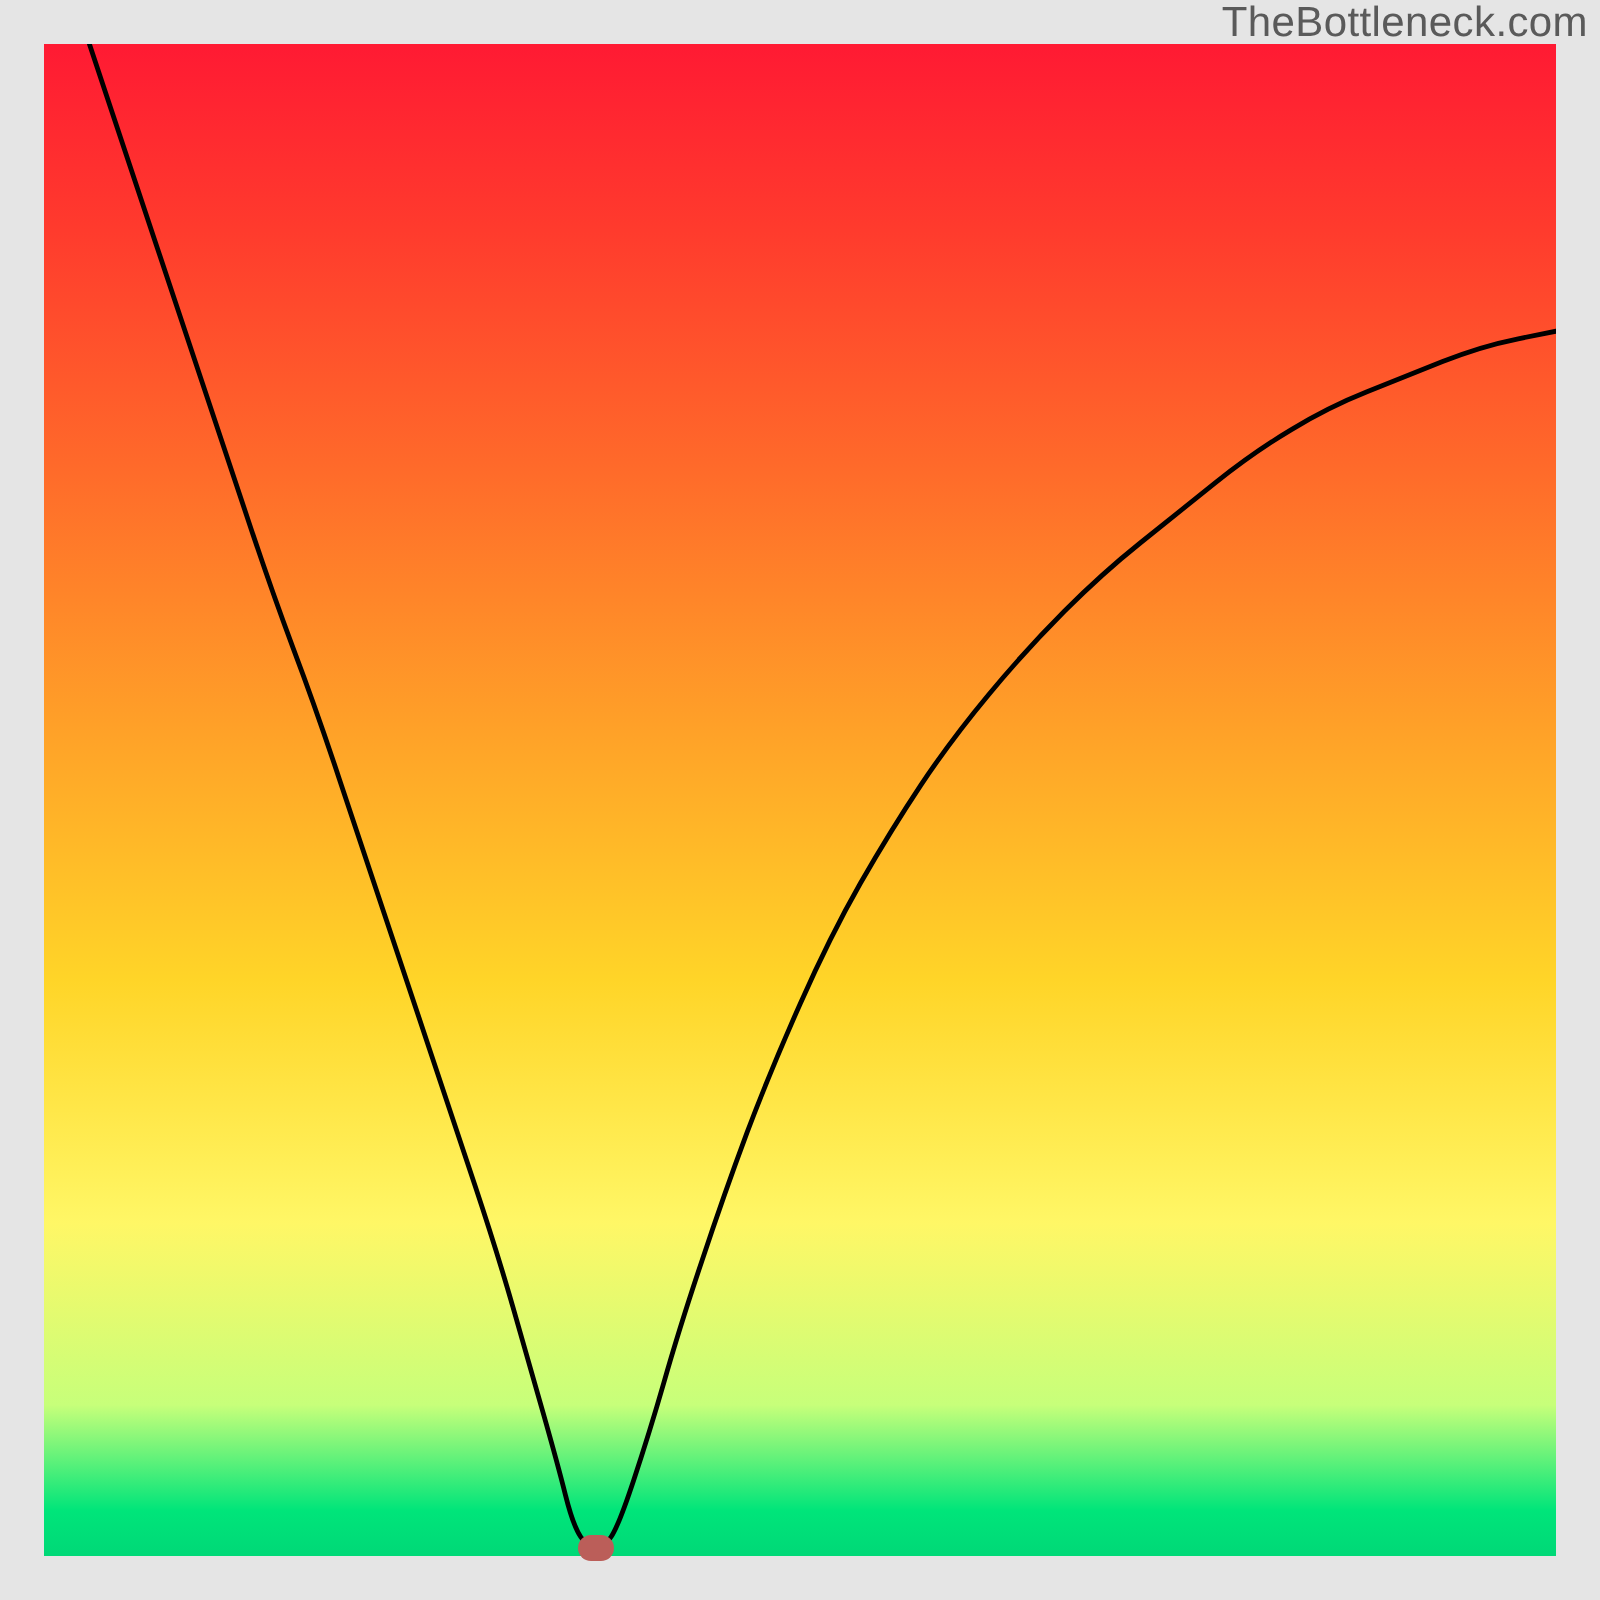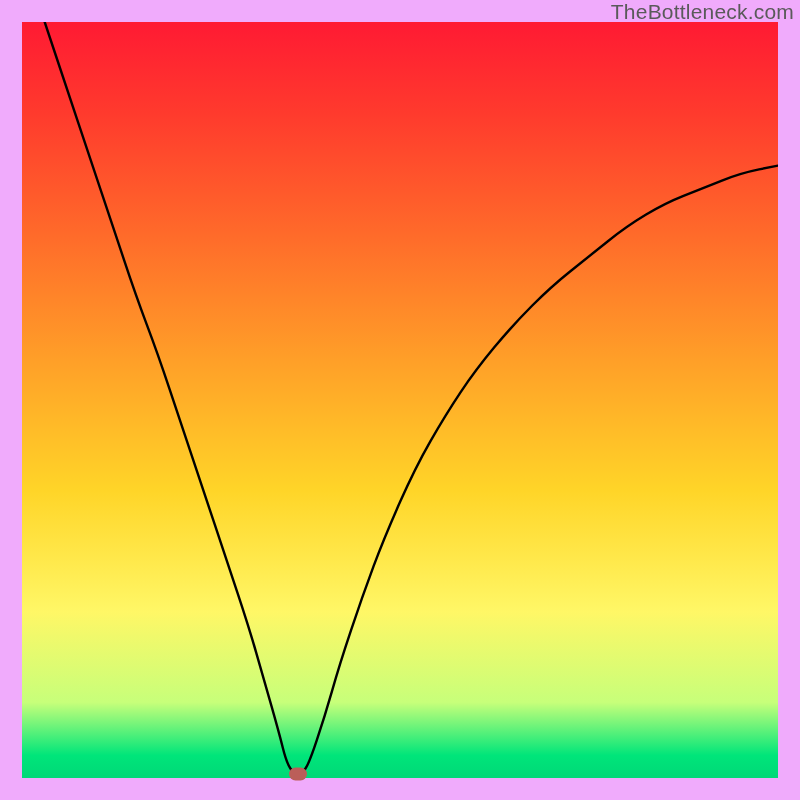--- a/index.html
+++ b/index.html
@@ -7,21 +7,21 @@
     padding: 0;
     width: 800px;
     height: 800px;
     background: #000;
     position: relative;
     font-family: Arial, Helvetica, sans-serif;
   }
   .frame {
     position: absolute;
     inset: 0;
-    background: #f0abfc;
+    background: #e5e5e5;
   }
   .plot-area {
     position: absolute;
     left: 22px;
     top: 22px;
     width: 756px;
     height: 756px;
     
     background: linear-gradient(
       to bottom,

